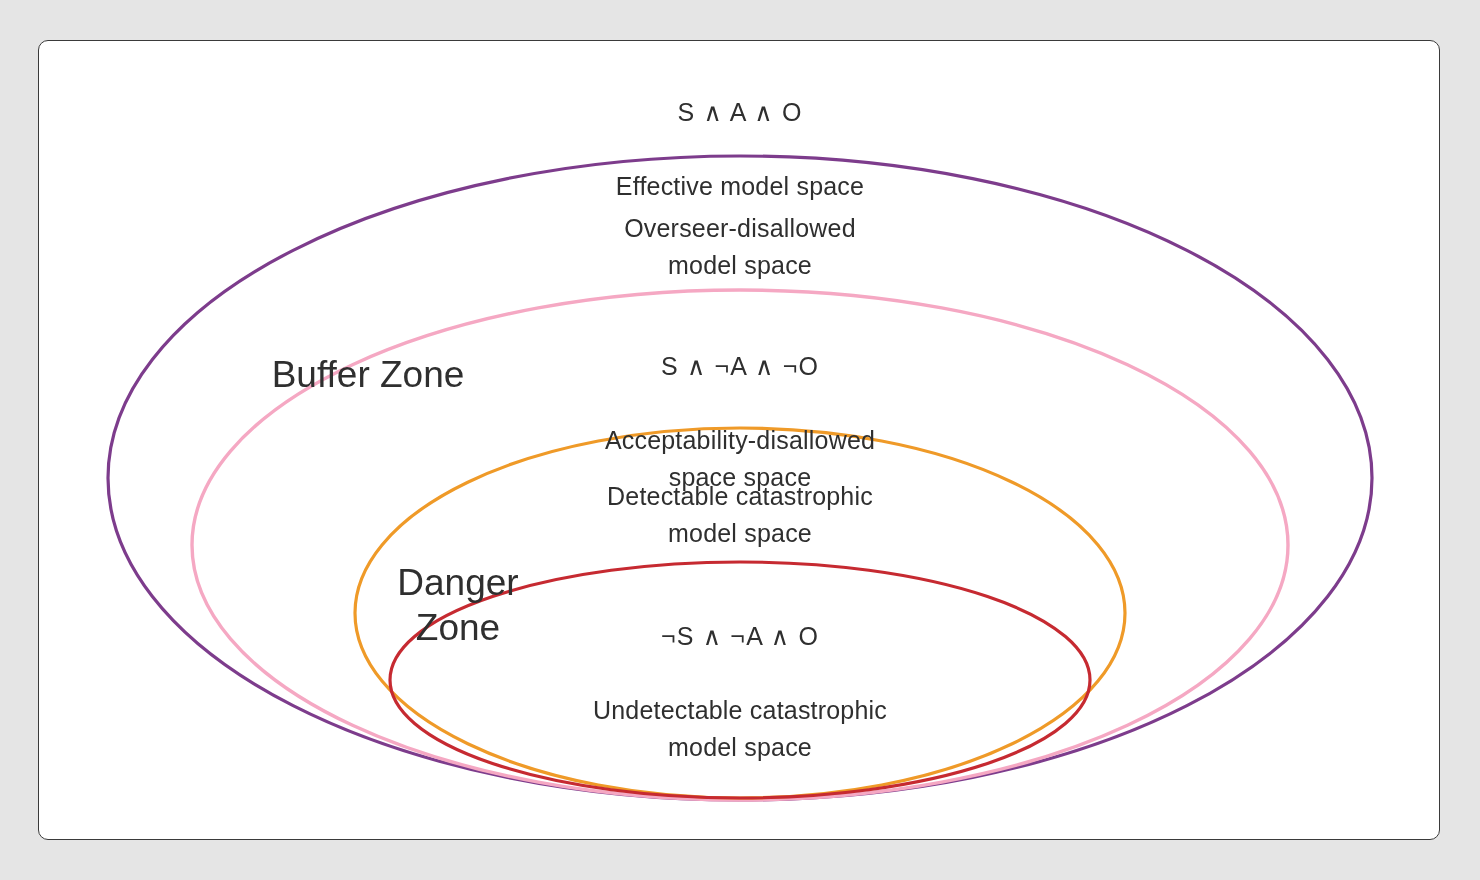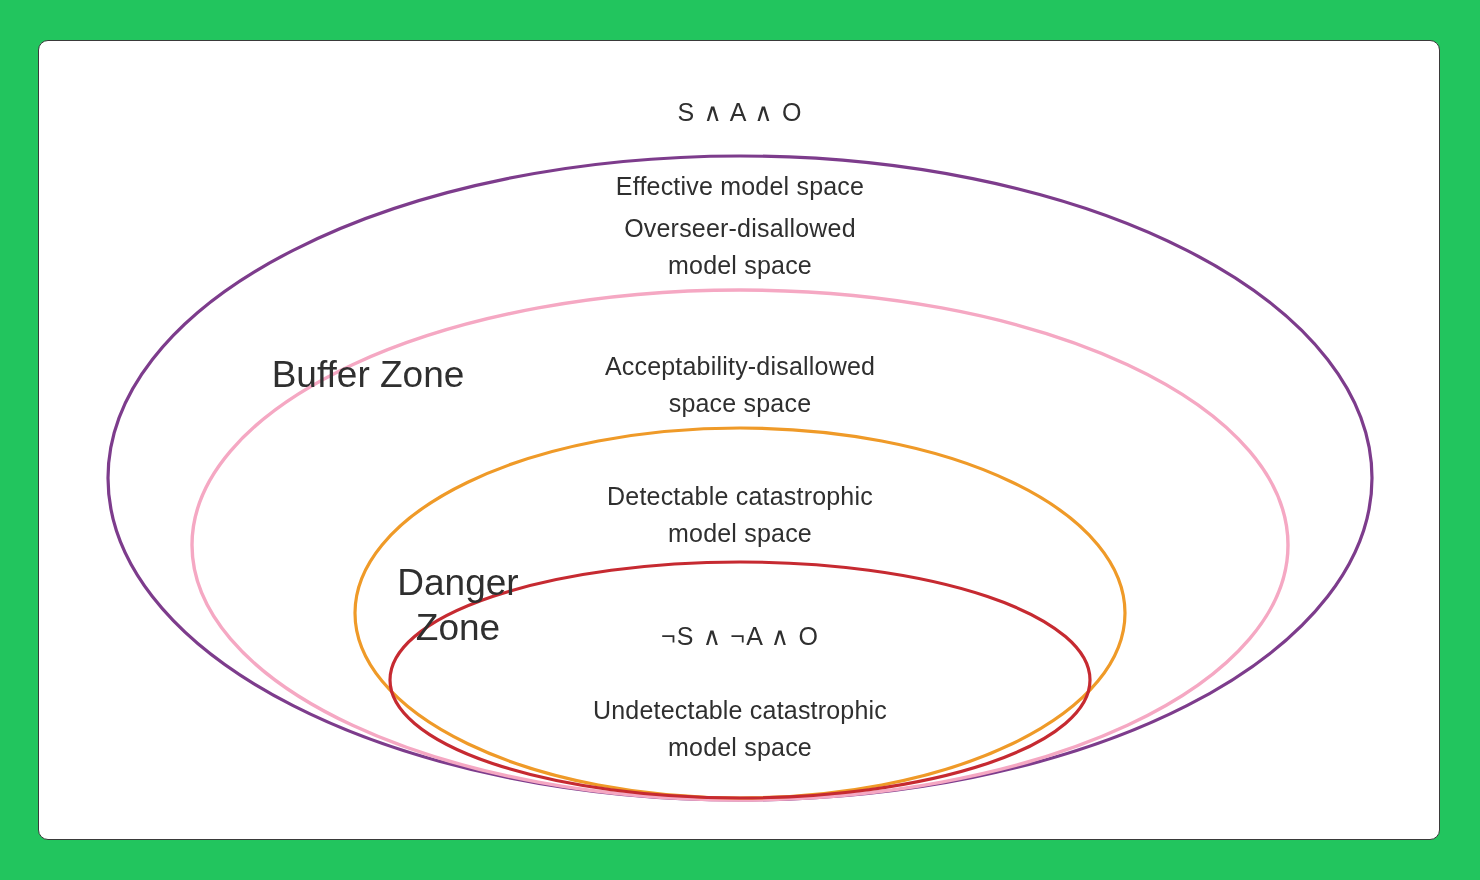--- a/index.html
+++ b/index.html
@@ -10,21 +10,21 @@
   body {
     width: 1480px;
     height: 880px;
     font-family: "Liberation Sans", sans-serif;
     overflow: hidden;
   }
   #canvas {
     position: relative;
     width: 1480px;
     height: 880px;
-    background: #22c55e;
+    background: #e5e5e5;
   }
   #panel {
     position: absolute;
     left: 38px;
     top: 40px;
     width: 1402px;
     height: 800px;
     background: #ffffff;
     border: 1.5px solid #3a3a3a;
     border-radius: 10px;
@@ -96,20 +96,21 @@
     <span class="expr">S ∧ A ∧ O</span>
     <span class="desc">Effective model space</span>
   </div>
 
   <div class="region-label" id="label-overseer">
     <span class="desc">Overseer-disallowed
 model space</span>
   </div>
 
   <div class="region-label" id="label-accept">
+    <span class="expr">S ∧ ¬A ∧ ¬O</span>
     <span class="desc">Acceptability-disallowed
 space space</span>
   </div>
 
   <div class="region-label" id="label-detect">
     <span class="desc">Detectable catastrophic
 model space</span>
   </div>
 
   <div class="region-label" id="label-undetect">

